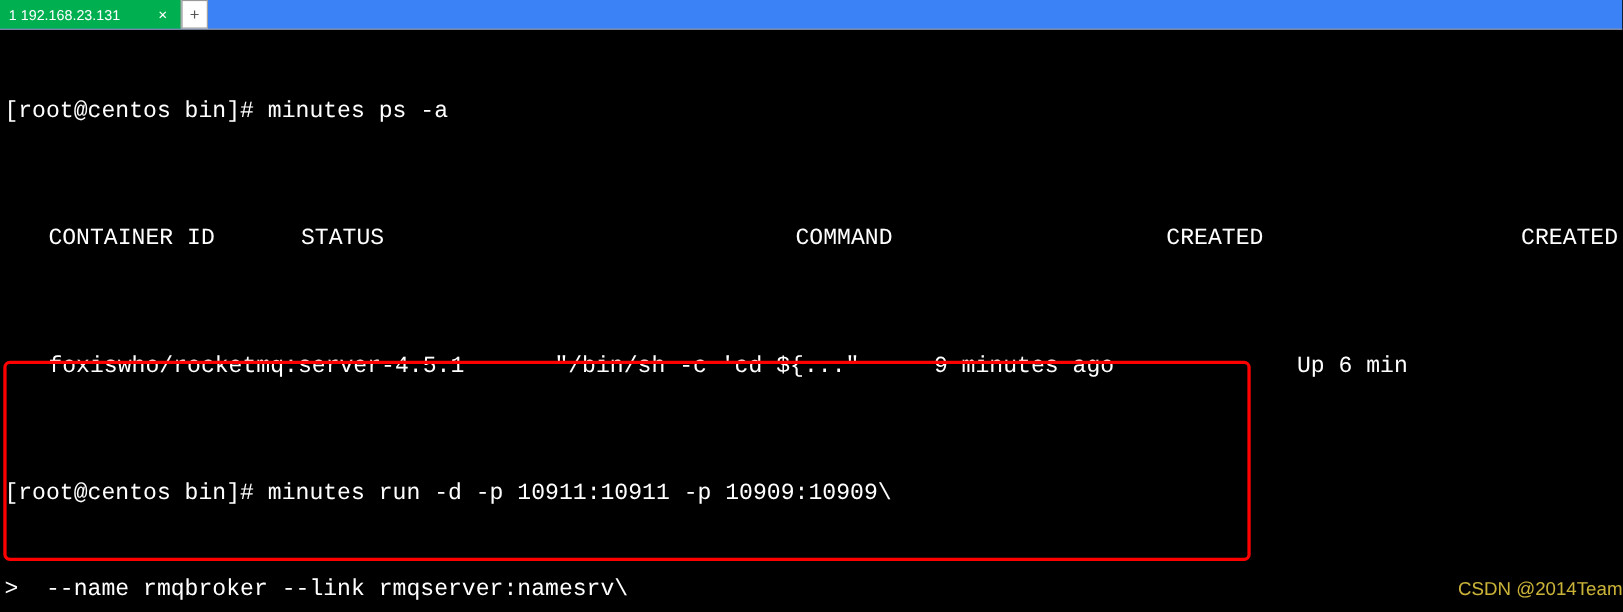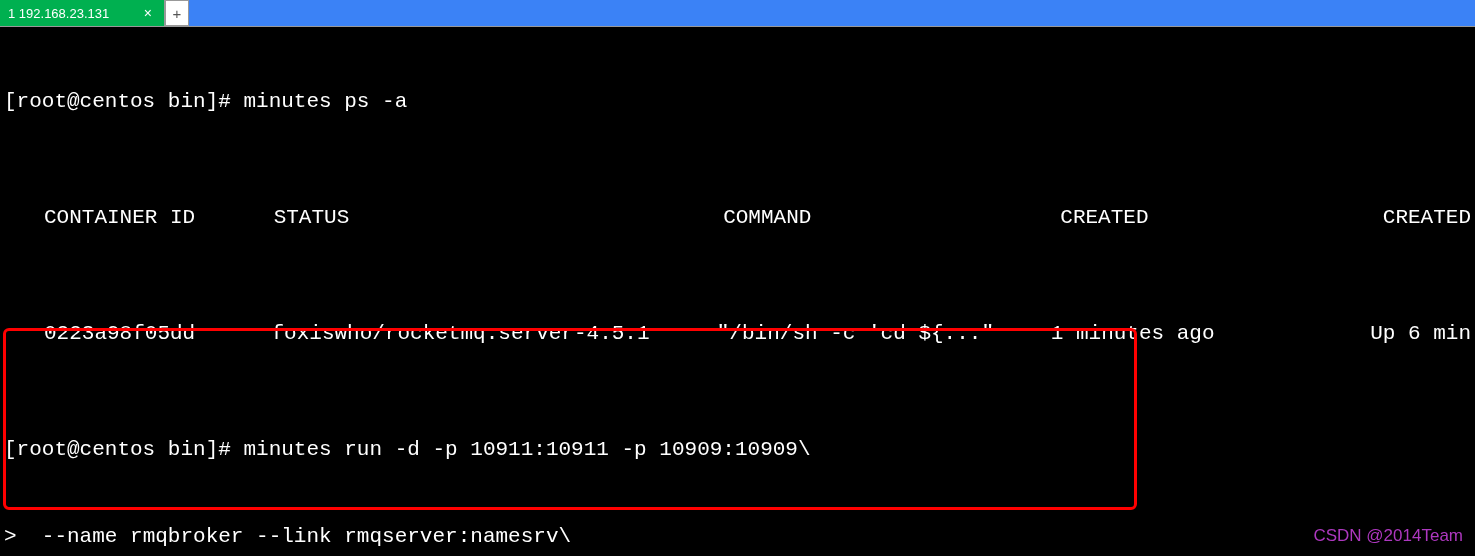--- a/index.html
+++ b/index.html
@@ -67,23 +67,23 @@
       border: 3px solid #ff0000;
       border-radius: 6px;
       left: 3px;
       top: 301px;
       width: 1134px;
       height: 182px;
       pointer-events: none;
     }
     .watermark {
       position: absolute;
-      right: 12px;
+      right: 0;
       bottom: 6px;
-      color: #d946ef;
+      color: #fde047;
       font-family: Arial, sans-serif;
       font-size: 17px;
       opacity: 0.8;
     }
   </style>
 </head>
 <body>
 
 <div class="tab-bar">
   <div class="tab">
@@ -96,21 +96,21 @@
 </div>
 
 <div class="terminal">
   <div class="line"><span>[root@centos bin]# </span><span>minutes ps -a</span></div>
 
   <div class="line header-row">
     <span class="col-id">CONTAINER ID</span><span class="col-image">STATUS</span><span class="col-cmd">COMMAND</span><span class="col-created">CREATED</span><span class="col-status">CREATED</span>
   </div>
 
   <div class="line header-row">
-    <span class="col-id">0223a98f05dd</span><span class="col-image">foxiswho/rocketmq:server-4.5.1</span><span class="col-cmd">"/bin/sh -c 'cd ${..."</span><span class="col-created">1 minutes ago</span><span class="col-status">Up 6 min</span>
+    <span class="col-image">foxiswho/rocketmq:server-4.5.1</span><span class="col-cmd">"/bin/sh -c 'cd ${..."</span><span class="col-created">9 minutes ago</span><span class="col-status">Up 6 min</span>
   </div>
 
   <div class="line"><span>[root@centos bin]# </span><span>minutes run -d -p 10911:10911 -p 10909:10909\</span></div>
   <div class="line"><span>&gt;  </span><span>--name rmqbroker --link rmqserver:namesrv\</span></div>
   
   
   
   
 
   

